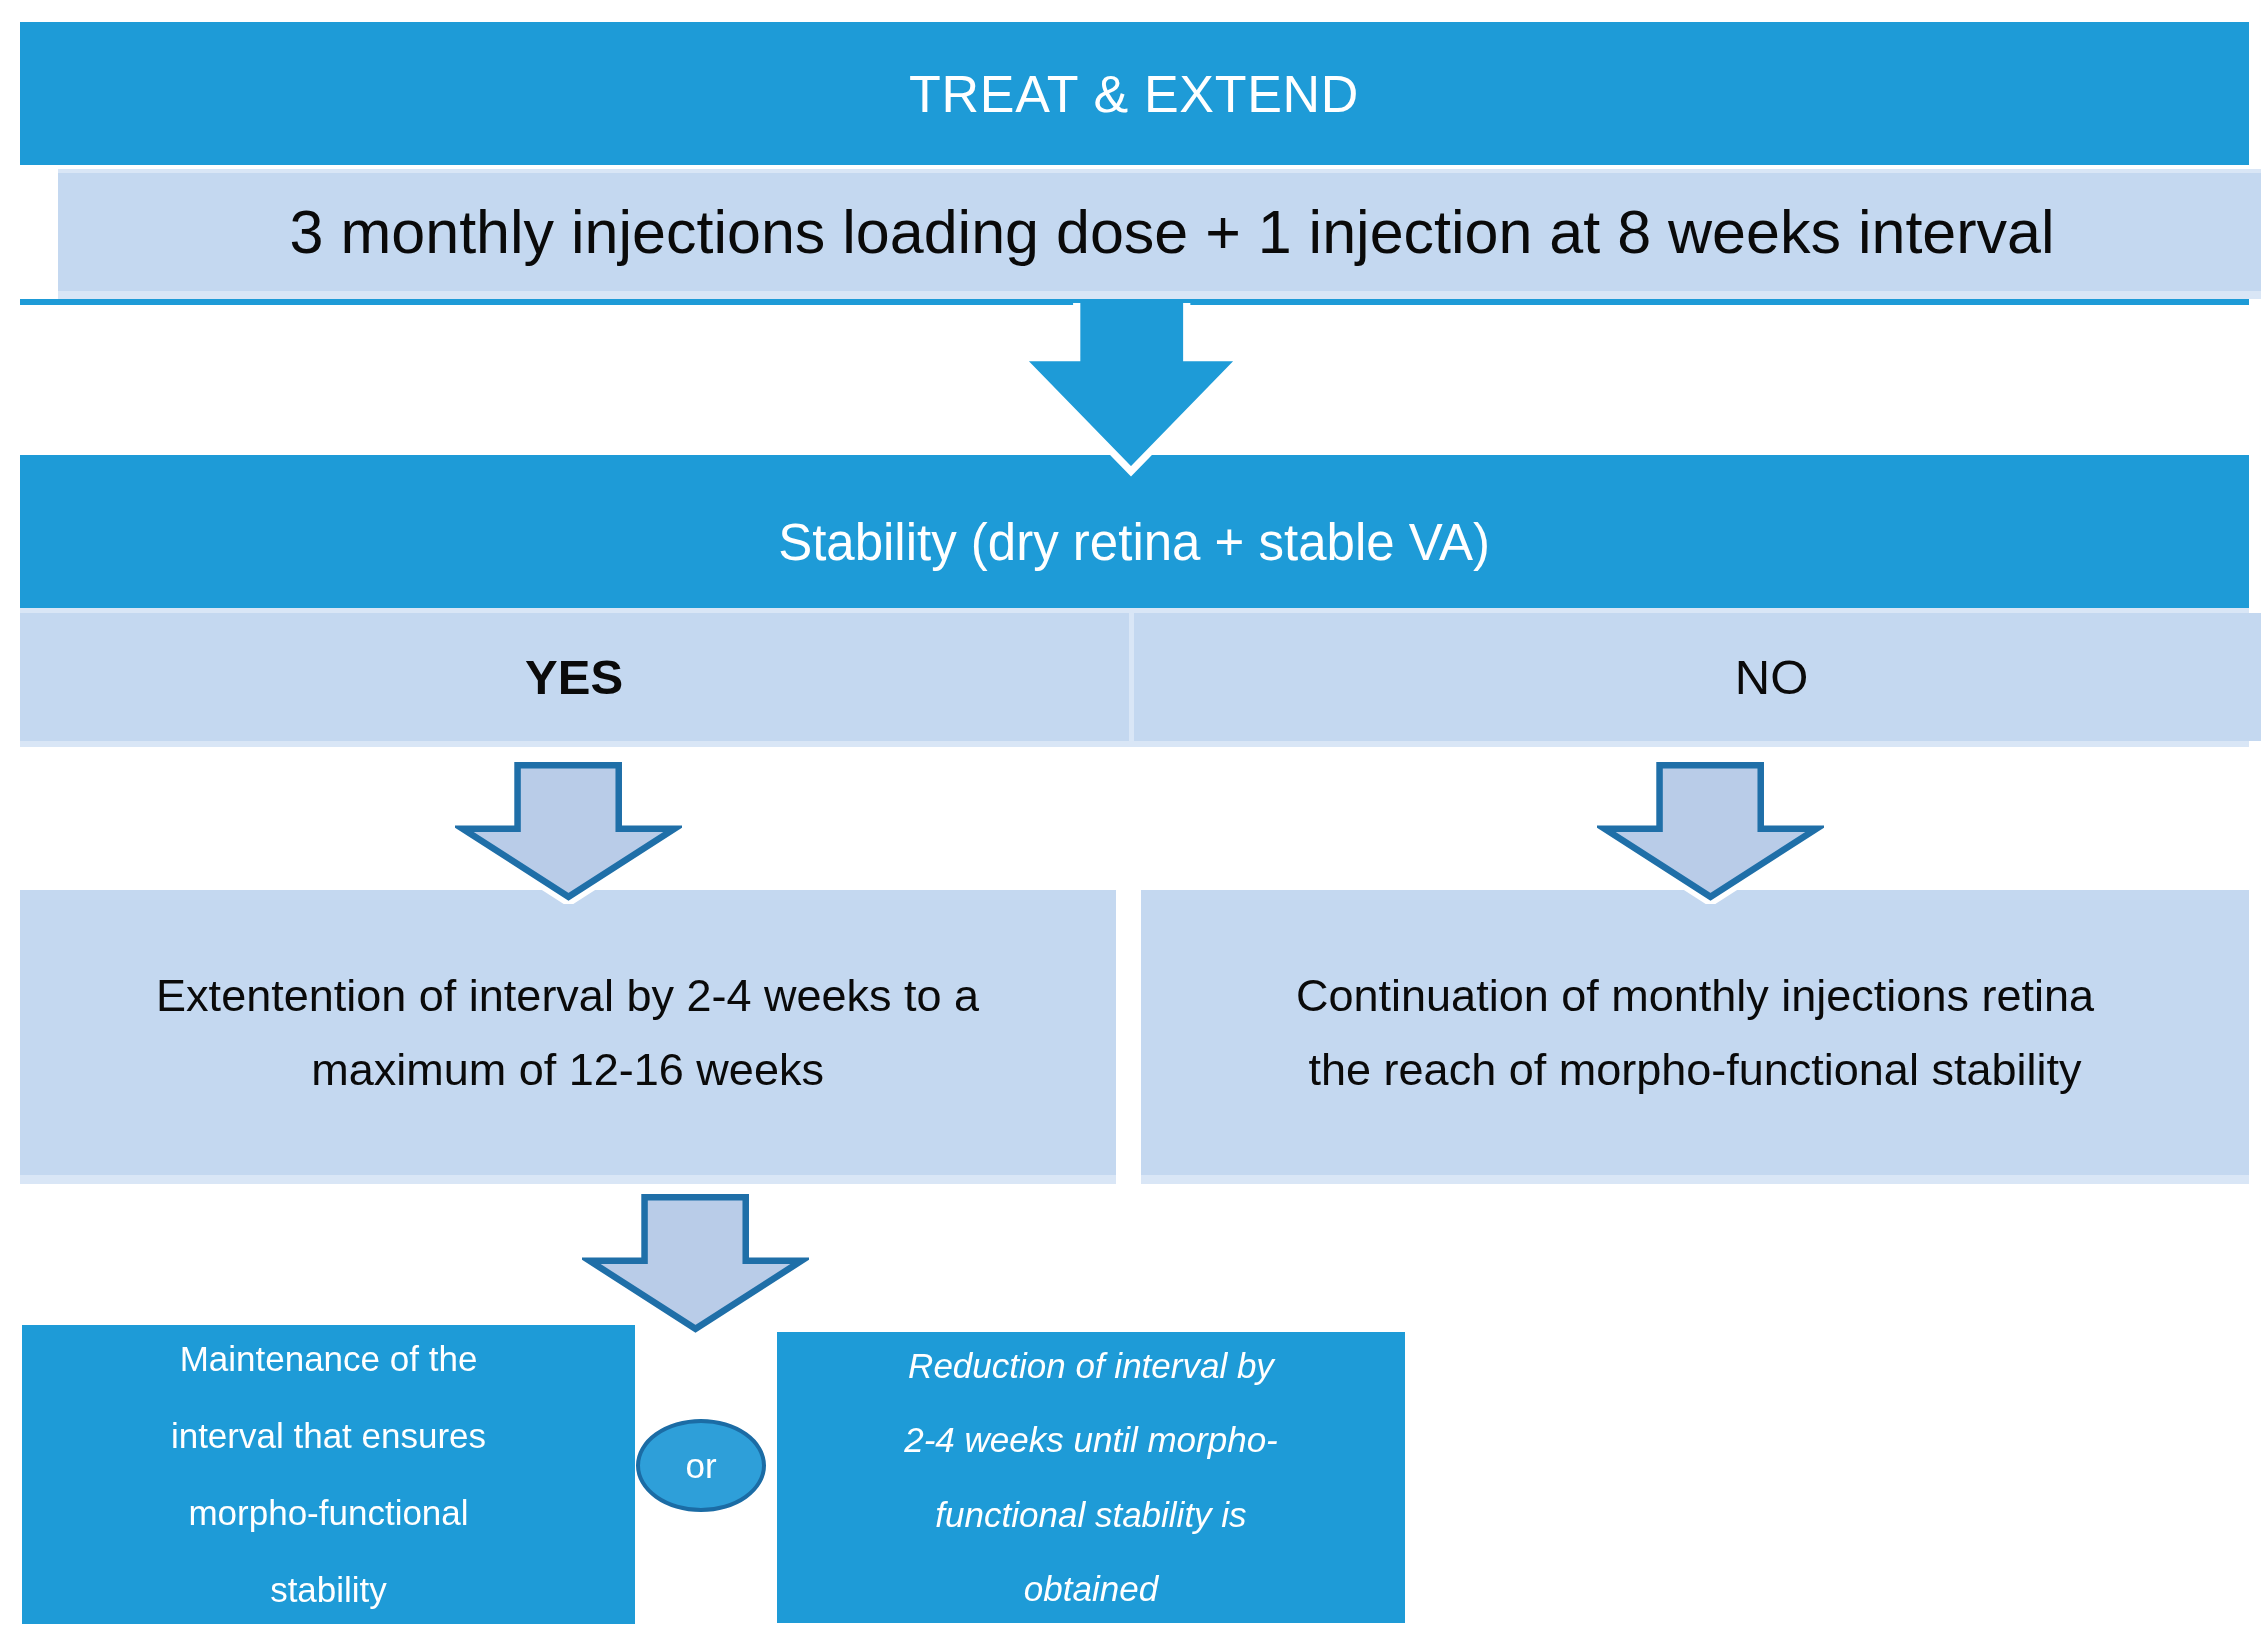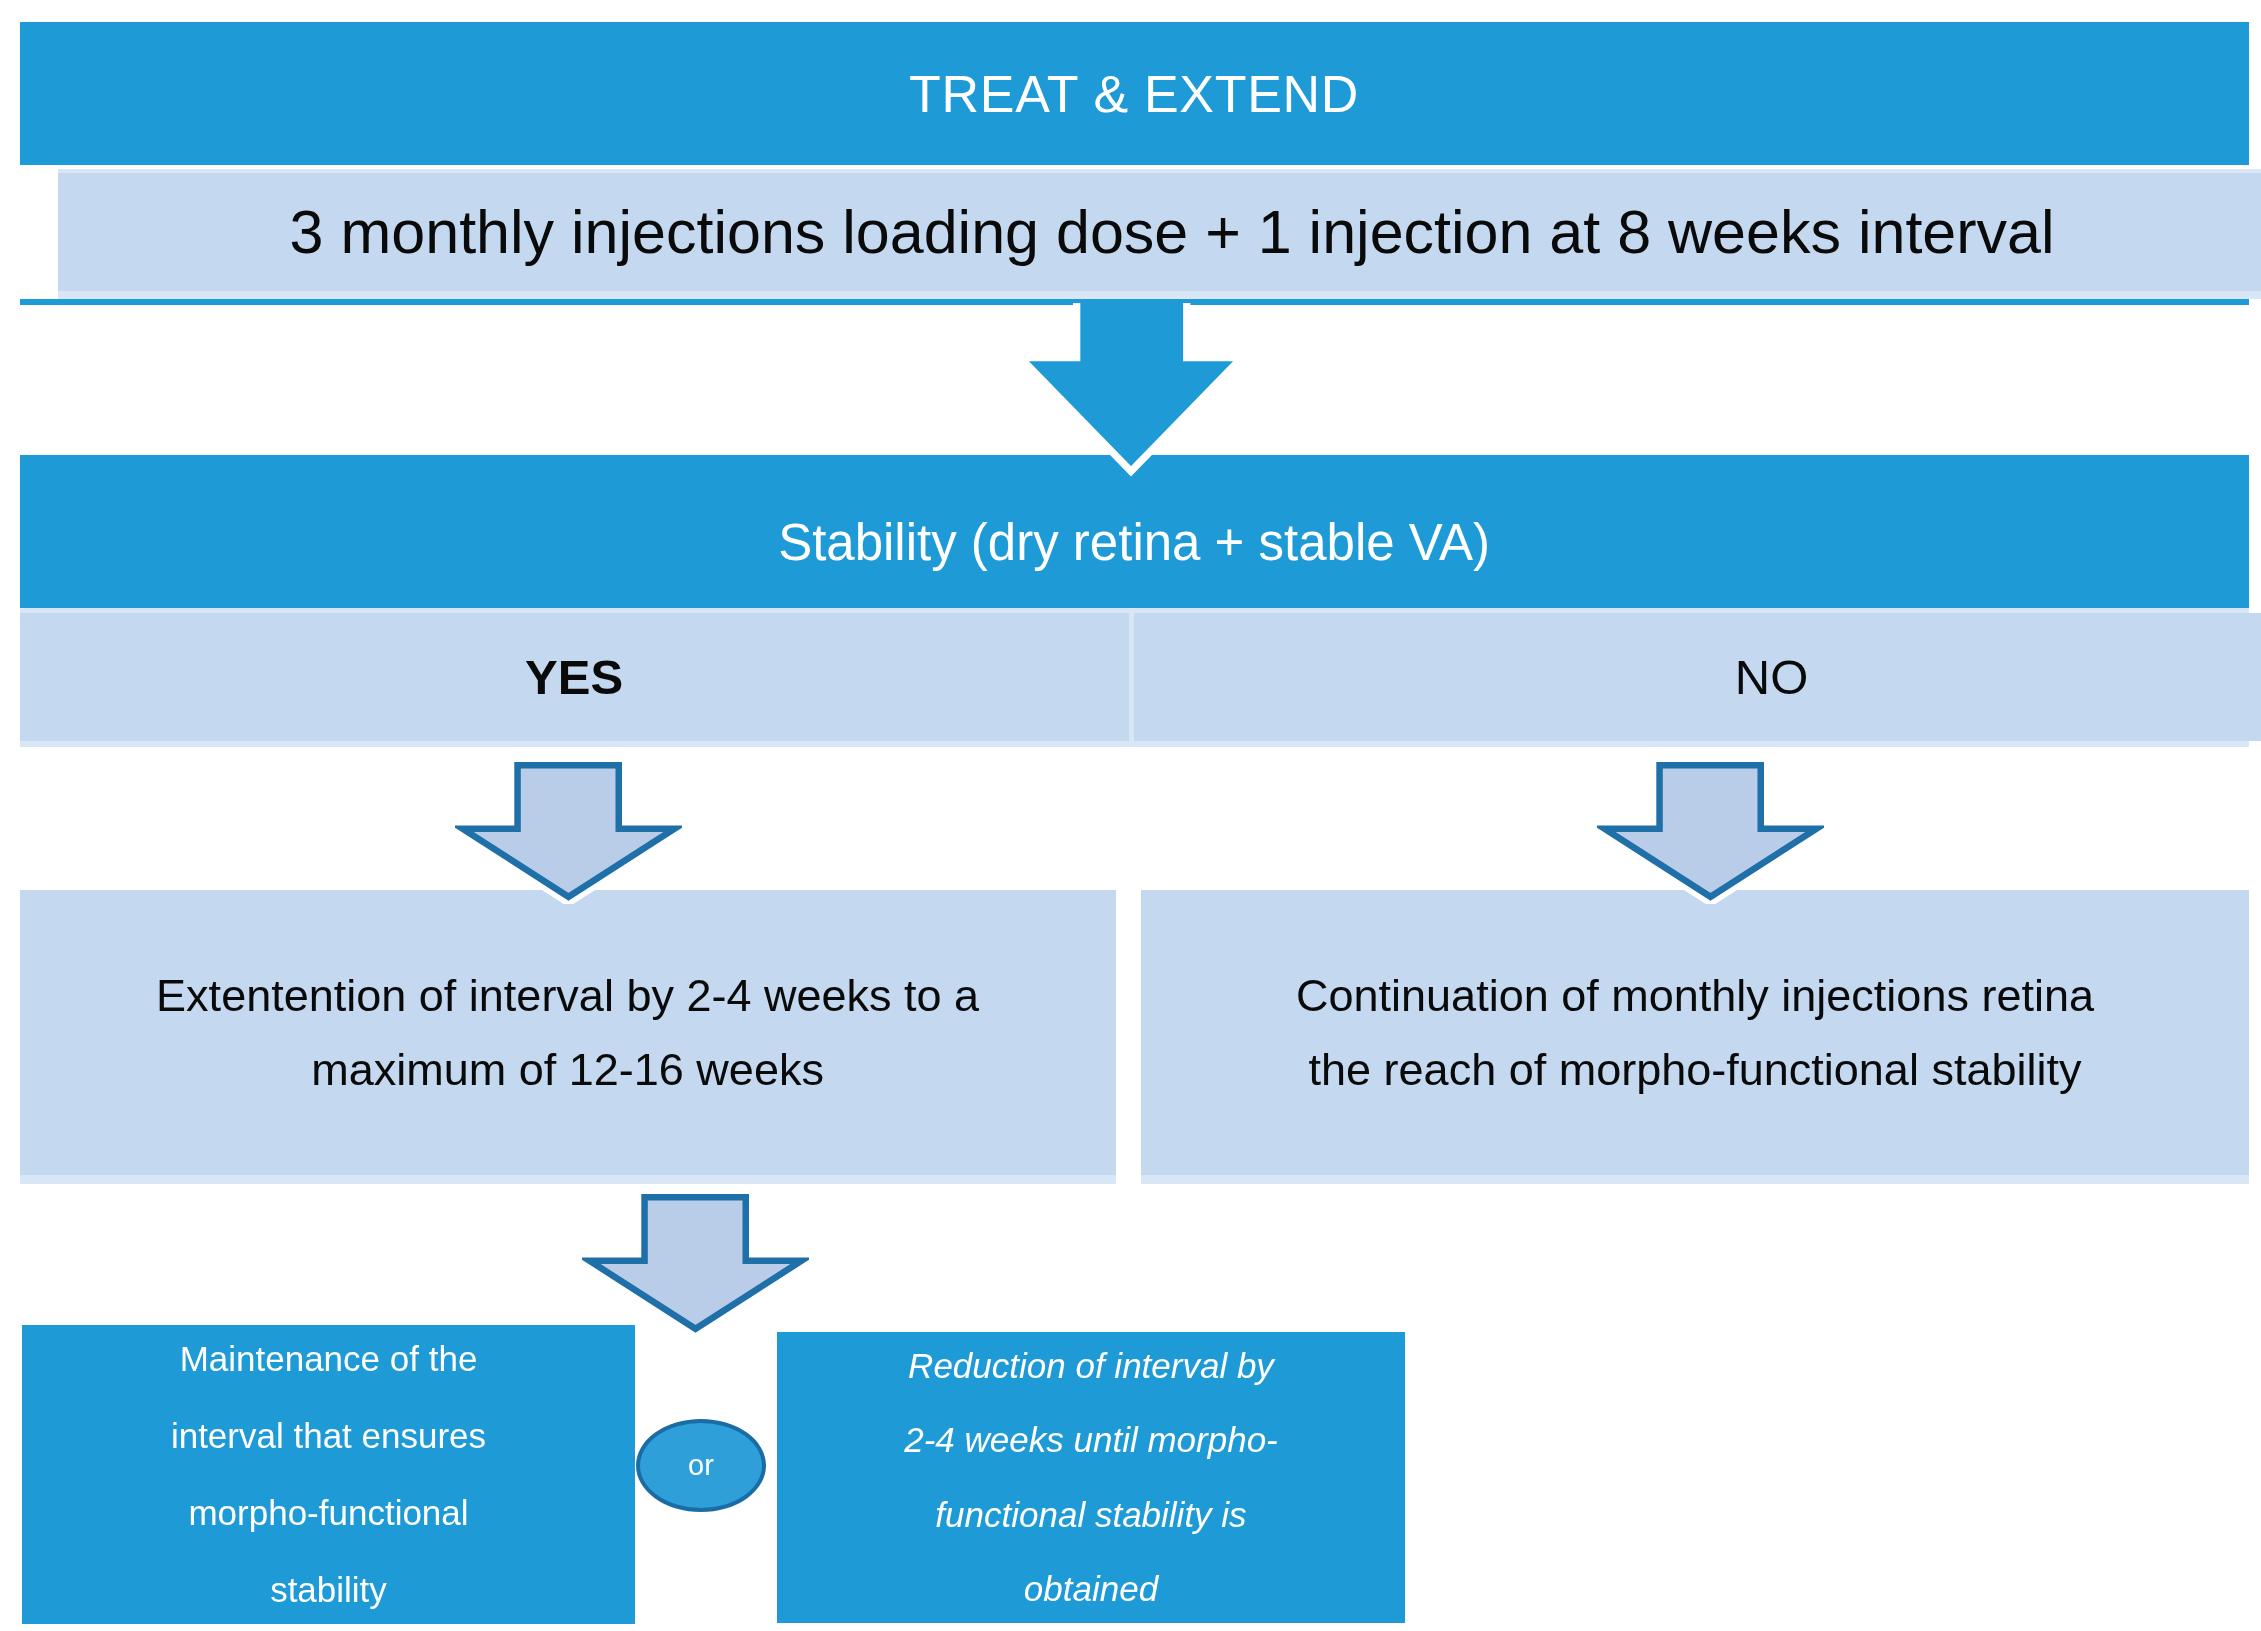--- a/index.html
+++ b/index.html
@@ -40,21 +40,21 @@
   .mid-box-left{left:19.6px;width:1096px;}
   .mid-box-right{left:1141px;width:1108px;}
   .bottom-box{
     font-size:35px;line-height:68px;flex-direction:column;text-align:center;justify-content:space-between;
   }
   .bottom-box-left{left:22px;top:1325px;width:613px;height:299px;}
   .bottom-box-right{left:777px;top:1332px;width:628px;height:291px;font-style:italic;}
   .or-ellipse{
     left:636px;top:1419px;width:130px;height:93px;
     background:#2E9FD9;border:4.3px solid #1B6CA5;border-radius:50%;
-    color:#ffffff;font-size:29px;
+    color:#ffffff;font-size:35px;
     display:flex;align-items:center;justify-content:center;
   }
   .arrow-svg{position:absolute;z-index:5;}
   .line{display:block;}
 </style>
 </head>
 <body>
 
 <div class="canvas">
 

